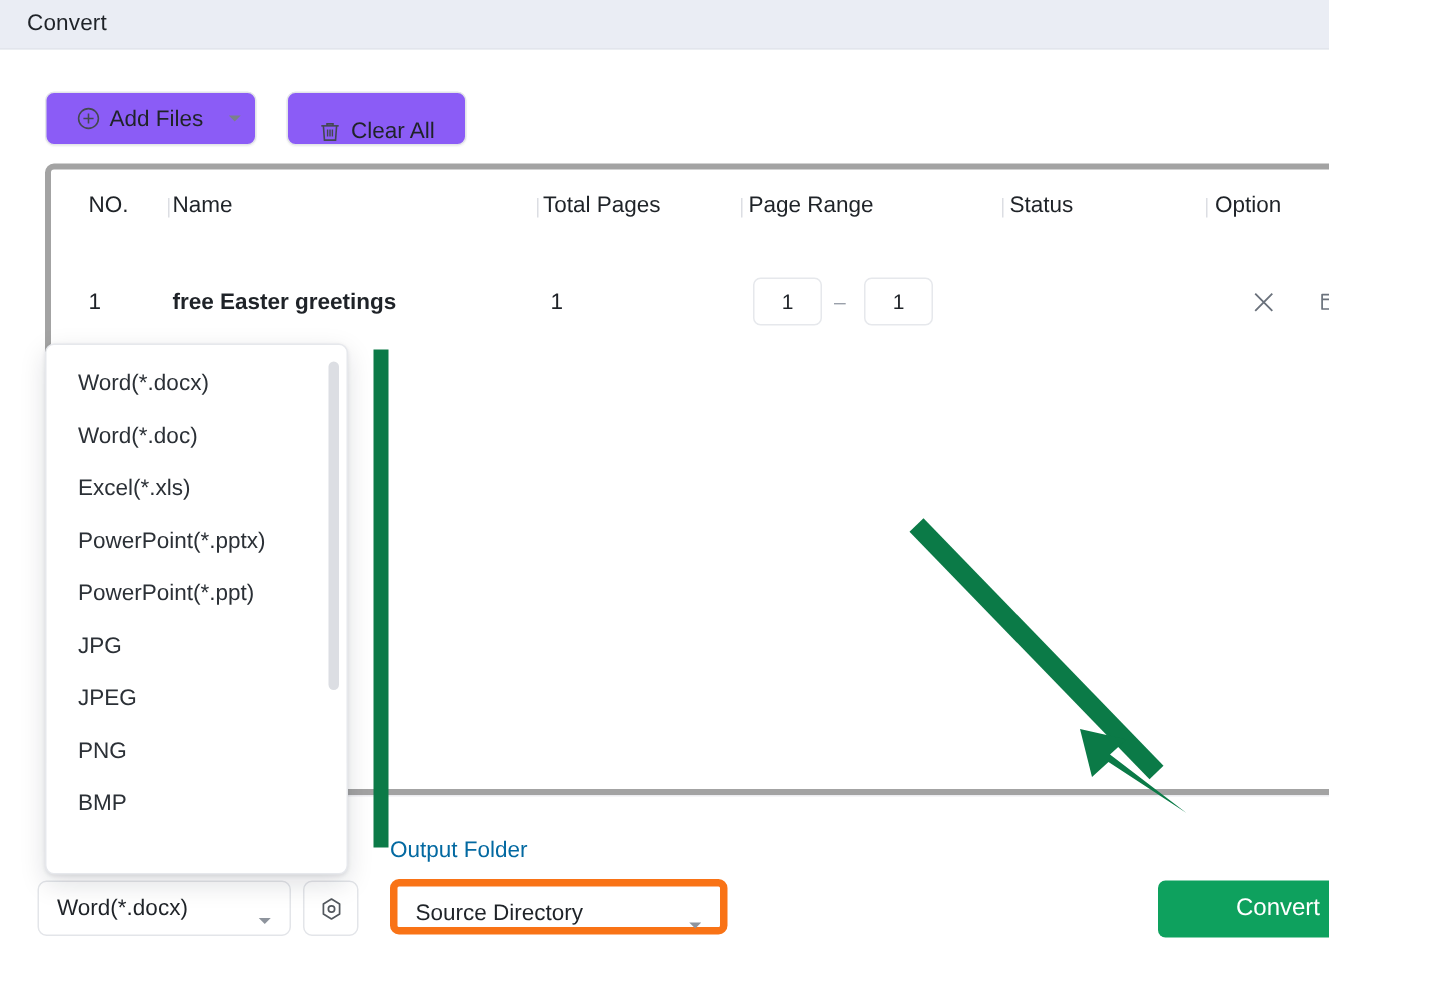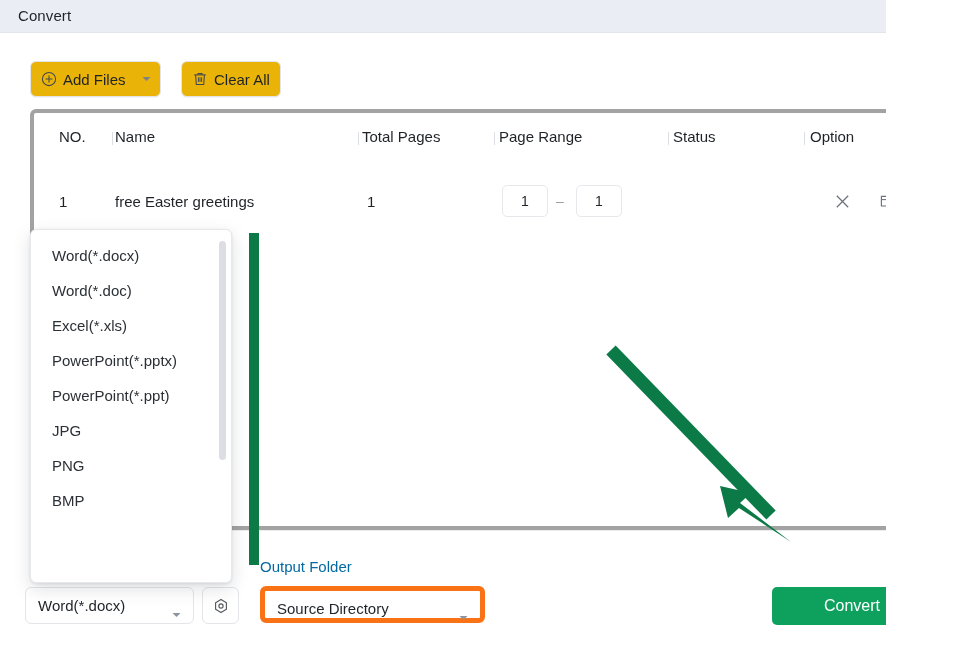--- a/index.html
+++ b/index.html
@@ -50,33 +50,33 @@
 
   
   .toolbar {
     position: absolute;
     left: 30px; top: 61px;
   }
   .btn-outline {
     display: inline-flex;
     align-items: center;
     height: 36px;
-    background: #eab308;
+    background: #8b5cf6;
     border: 1px solid #e3e5e9;
     border-radius: 6px;
     box-sizing: border-box;
-    padding: 0 10px;
+    padding: 0 20px;
     font-size: 15px;
     color: #1f2328;
     cursor: pointer;
     vertical-align: top;
     box-shadow: 0 1px 1px rgba(16,22,35,0.04);
   }
   .btn-addfiles { padding-right: 6px; }
-  .btn-gap { margin-left: 16px; }
+  .btn-gap { margin-left: 16px; align-items: flex-end; }
   .btn-icon {
     display: inline-flex;
     align-items: center;
     justify-content: center;
     margin-right: 6px;
   }
   .btn-label { white-space: nowrap; }
   .btn-caret {
     display: inline-flex;
     align-items: center;
@@ -345,21 +345,21 @@
 
       <div class="th-sep" style="left:634px;"></div>
       <div class="th" style="left:639px;">Status</div>
 
       <div class="th-sep" style="left:770px;"></div>
       <div class="th" style="left:776px;">Option</div>
     </div>
 
     <div class="row">
       <div class="cell" style="left:25px; top:30px;">1</div>
-      <div class="cell" style="left:81px; top:30px;">free Easter greetings</div>
+      <div class="cell" style="left:81px; top:30px;font-weight:bold;">free Easter greetings</div>
       <div class="cell" style="left:333px; top:30px;">1</div>
 
       <input class="range-input" style="left: 468px;" value="1">
       <div class="range-dash" style="left:522px;">–</div>
       <input class="range-input" style="left: 542px;" value="1">
 
       <div class="cell" style="left:639px; top:30px;"></div>
 
       <div class="row-action" style="left:796px;">
         <svg width="15" height="15" viewBox="0 0 15 15">
@@ -407,20 +407,21 @@
   <button class="convert-btn">Convert</button>
 
   <div class="dropdown">
     <div class="dropdown-list">
       <div class="dropdown-item">Word(*.docx)</div>
       <div class="dropdown-item">Word(*.doc)</div>
       <div class="dropdown-item">Excel(*.xls)</div>
       <div class="dropdown-item">PowerPoint(*.pptx)</div>
       <div class="dropdown-item">PowerPoint(*.ppt)</div>
       <div class="dropdown-item">JPG</div>
+      <div class="dropdown-item">JPEG</div>
       <div class="dropdown-item">PNG</div>
       <div class="dropdown-item">BMP</div>
     </div>
     <div class="dd-scroll-track"></div>
     <div class="dd-scroll-thumb"></div>
   </div>
 
   <div class="green-bar"></div>
 
   <svg class="arrow-anno" width="240" height="230" viewBox="0 0 240 230">

